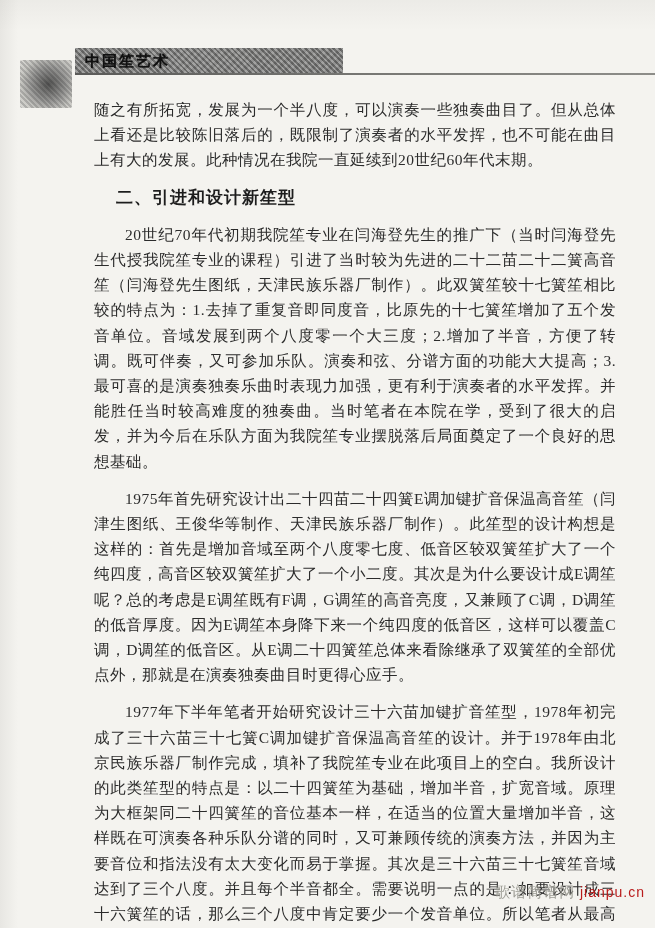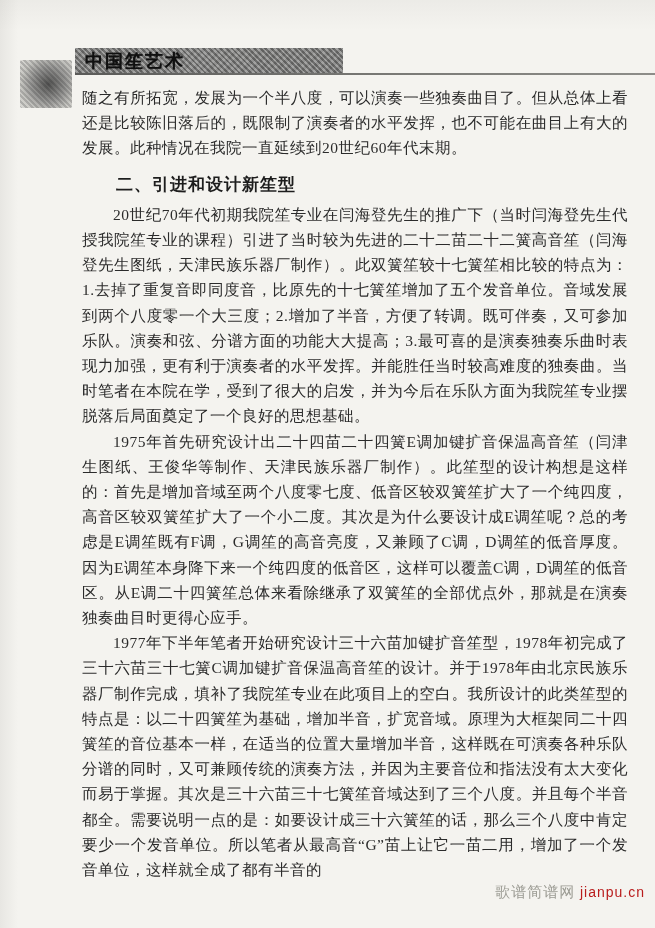--- a/index.html
+++ b/index.html
@@ -25,21 +25,21 @@
     position:absolute;left:0;top:0;width:268px;height:26px;
     background:
       repeating-linear-gradient(45deg, rgba(60,60,60,0.55) 0 2px, rgba(150,150,150,0.45) 2px 4px),
       repeating-linear-gradient(-45deg, rgba(90,90,90,0.35) 0 3px, rgba(180,180,180,0.35) 3px 6px),
       #a9a9a6;
     display:flex;align-items:center;
     padding-left:10px;box-sizing:border-box;
   }
   .header-bar .title{
     font-family:"Liberation Sans", sans-serif;
-    font-weight:bold;font-size:18px;color:#101010;
+    font-weight:bold;font-size:15px;color:#101010;
     letter-spacing:2px;
     text-shadow:0 0 1px rgba(0,0,0,0.6);
     white-space:nowrap;
   }
   .header-rule{
     position:absolute;left:0;right:0;bottom:-1px;height:2px;
     background:linear-gradient(90deg,#5a5a58,#7c7c78 60%,#8d8d89);
   }
   .page-number-block{
     position:absolute;left:20px;top:60px;width:52px;height:48px;
@@ -48,21 +48,21 @@
       repeating-linear-gradient(45deg, rgba(70,70,70,0.4) 0 2px, rgba(170,170,165,0.3) 2px 4px);
     filter:blur(0.4px);
     border-radius:2px;
   }
   .body-text{
     position:absolute;left:82px;top:85px;width:546px;
     font-size:15.5px;line-height:25.2px;
     text-align:justify;
     letter-spacing:0.5px;
   }
-  .para{margin:0;text-indent:2em;}
+  .para{margin:12px;text-indent:2em;}
   .para.no-indent{text-indent:0;}
   .section-heading{
     margin:11px 0 5px 0;
     padding-left:2em;
     font-family:"Liberation Sans", sans-serif;
     font-weight:bold;font-size:17px;color:#1d1d1d;
     letter-spacing:1px;
   }
   .footer{
     position:absolute;right:10px;bottom:26px;

